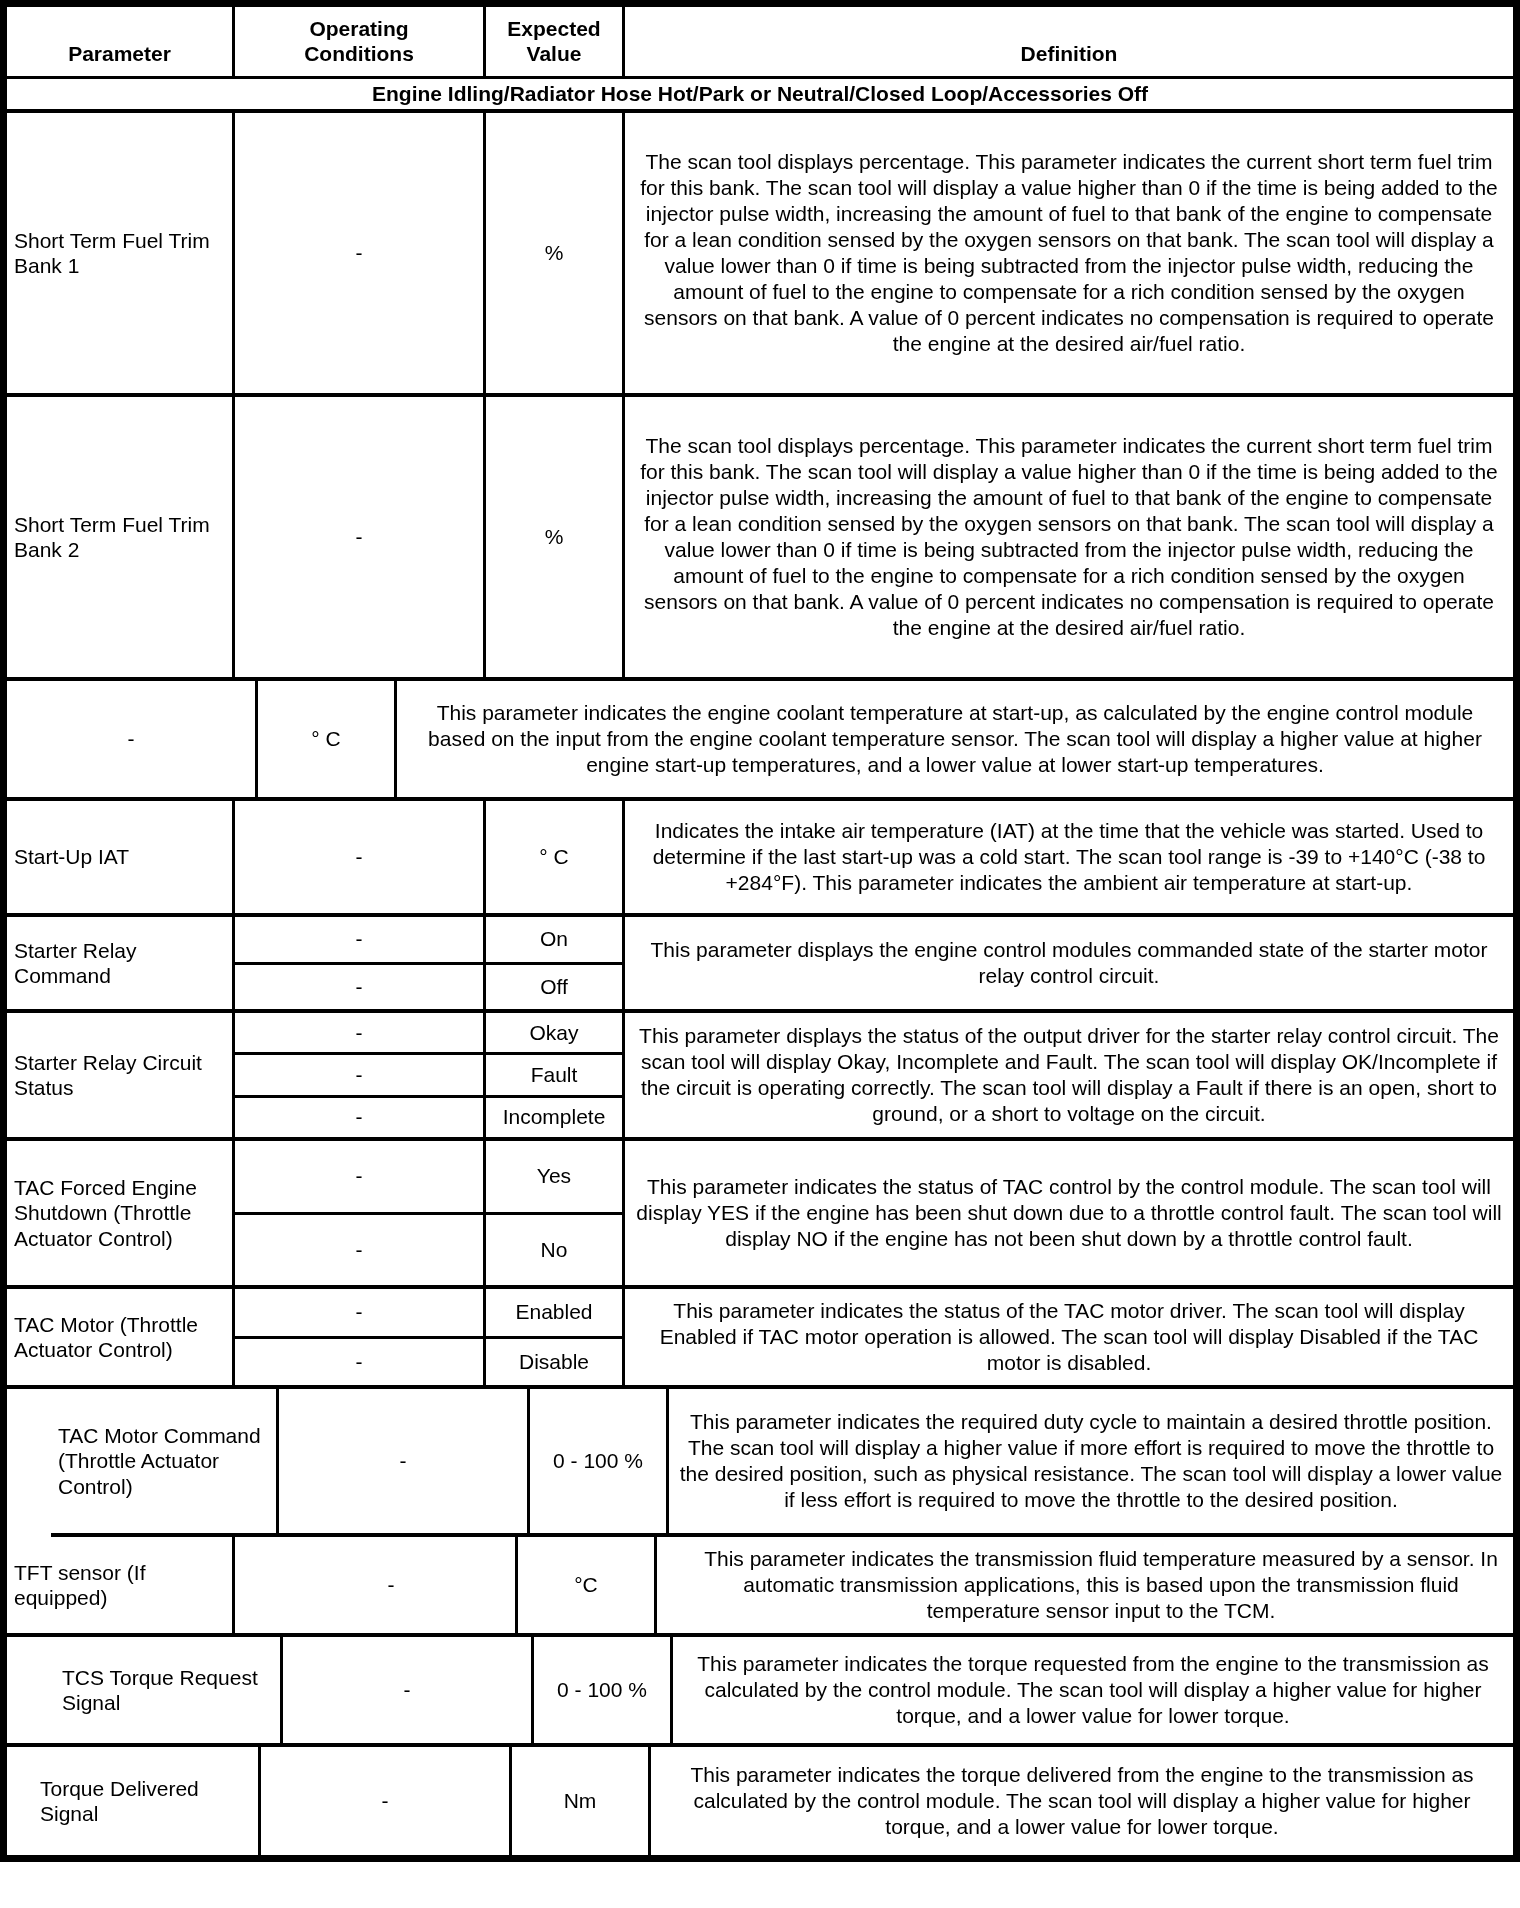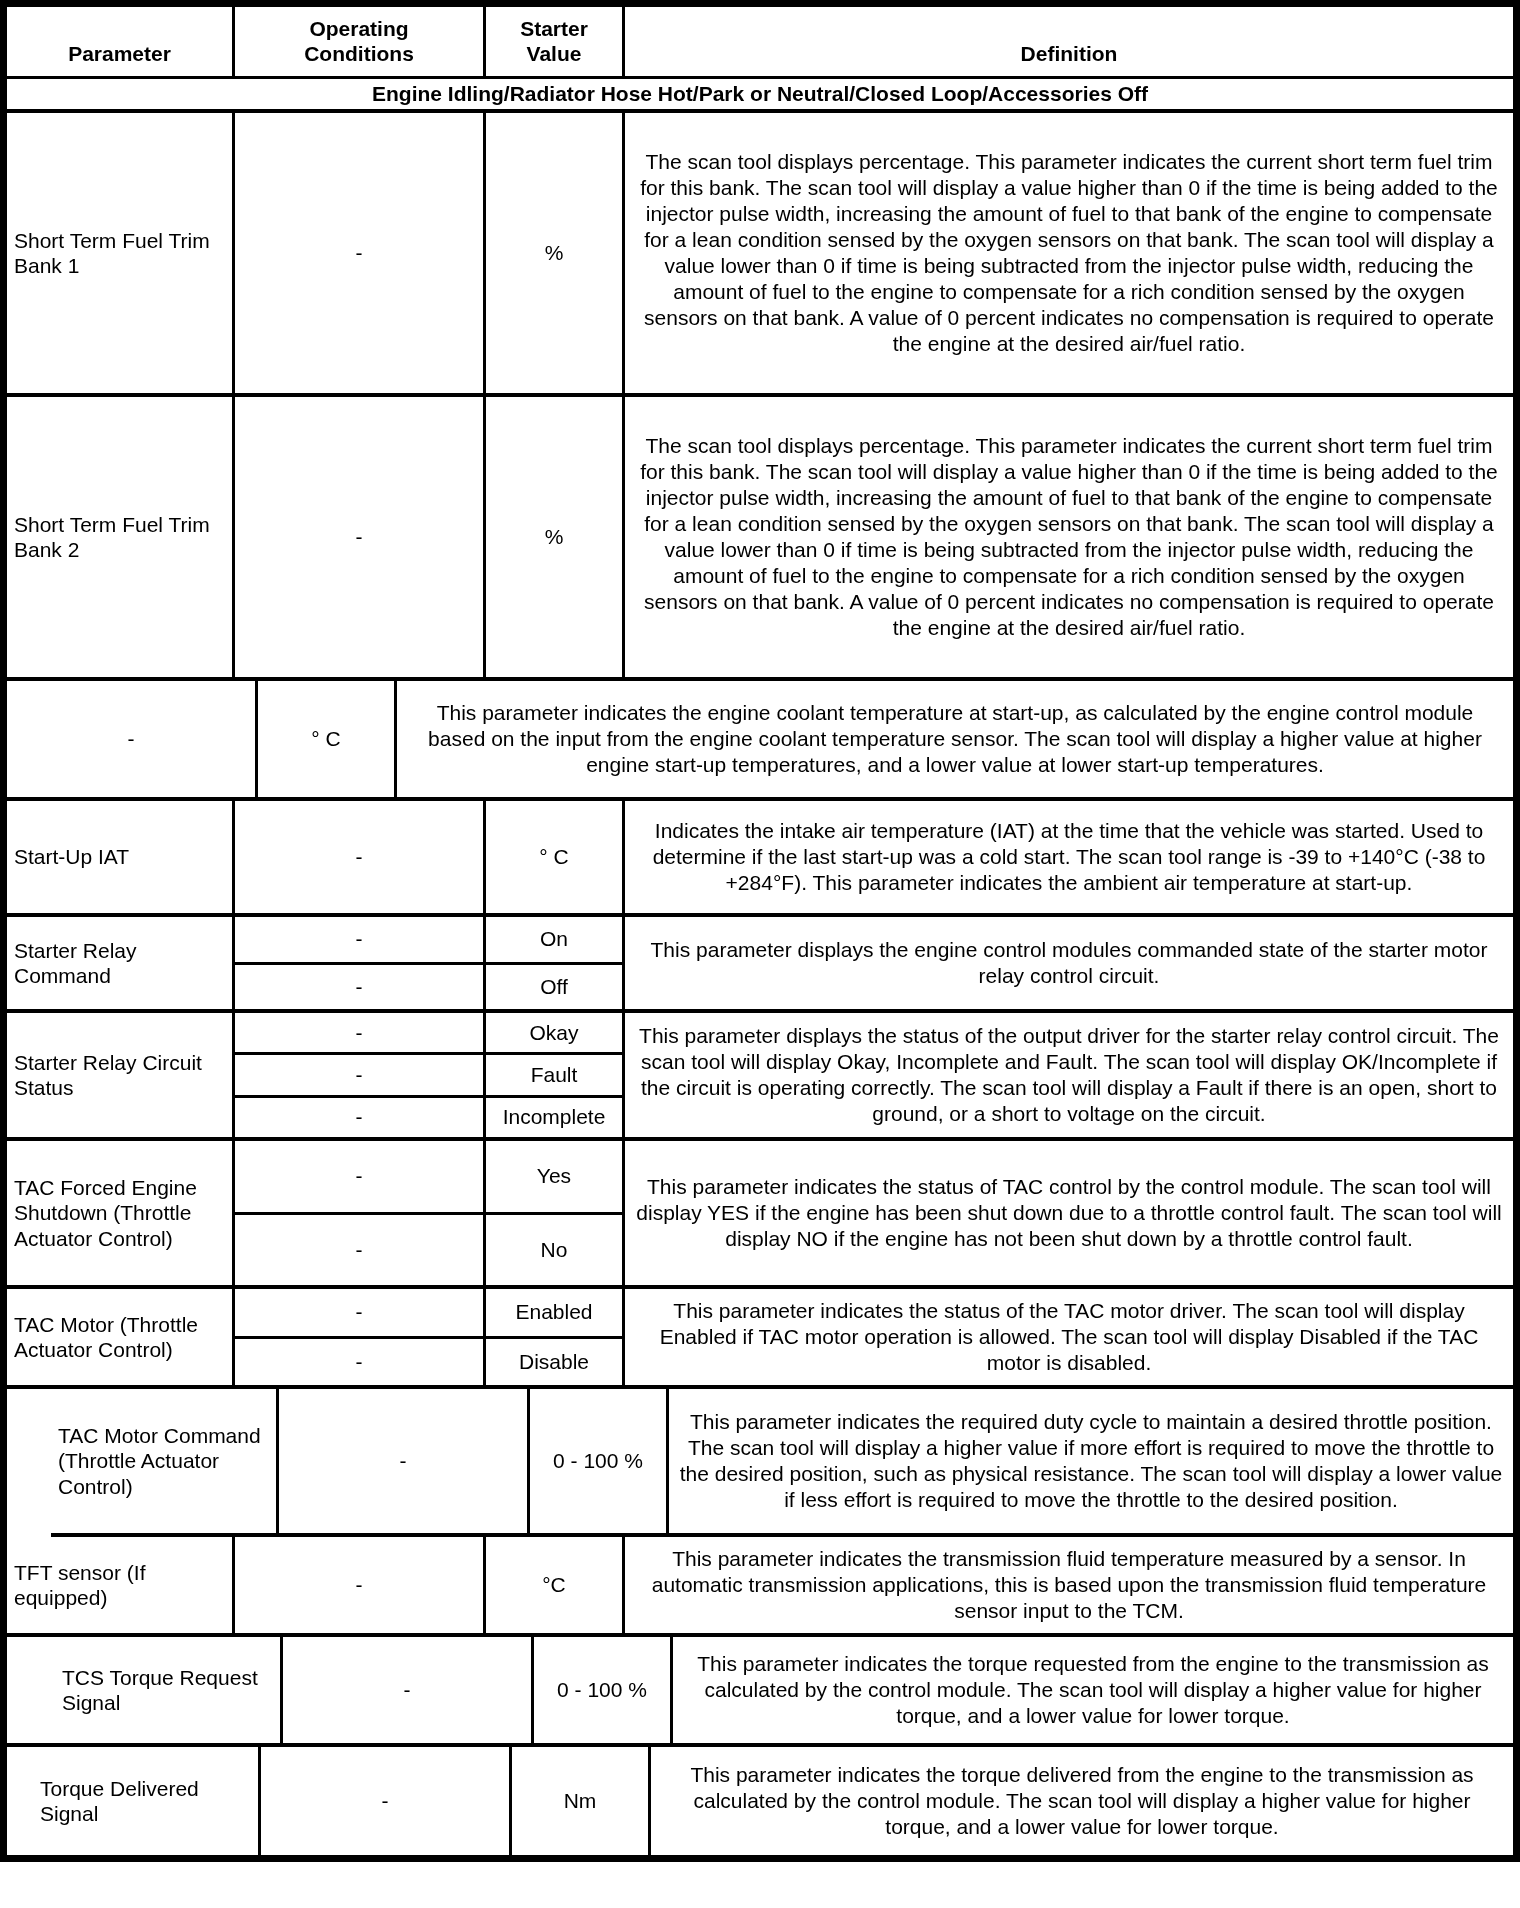--- a/index.html
+++ b/index.html
@@ -98,21 +98,21 @@
 </style>
 </head>
 <body>
 
 <div class="tbl">
 
   <div class="hrow">
     <div class="hcell hc1 low">Parameter</div>
     <div class="hcell hc2">Operating
 Conditions</div>
-    <div class="hcell hc3">Starter
+    <div class="hcell hc3">Expected
 Value</div>
     <div class="hcell hc4 low">Definition</div>
   </div>
 
   <div class="section">Engine Idling/Radiator Hose Hot/Park or Neutral/Closed Loop/Accessories Off</div>
 
   <div id="table-body">
   <div class="row" style="min-height: 284px;">
     <div class="param">Short Term Fuel Trim Bank 1</div>
     <div class="mid">
@@ -224,21 +224,21 @@
     <div class="param">TAC Motor Command (Throttle Actuator Control)</div>
     <div class="mid">
           <div class="subrow">
             <div class="cond">-</div>
             <div class="exp">0 - 100 %</div>
           </div>
         </div>
     <div class="def">This parameter indicates the required duty cycle to maintain a desired throttle position. The scan tool will display a higher value if more effort is required to move the throttle to the desired position, such as physical resistance. The scan tool will display a lower value if less effort is required to move the throttle to the desired position.</div>
   </div>
 
-  <div class="row" style="min-height: 100px;">
+  <div class="row" style="min-height: 100px; gap: 32px;">
     <div class="param">TFT sensor (If equipped)</div>
     <div class="mid">
           <div class="subrow">
             <div class="cond">-</div>
             <div class="exp">°C</div>
           </div>
         </div>
     <div class="def">This parameter indicates the transmission fluid temperature measured by a sensor. In automatic transmission applications, this is based upon the transmission fluid temperature sensor input to the TCM.</div>
   </div>
 

